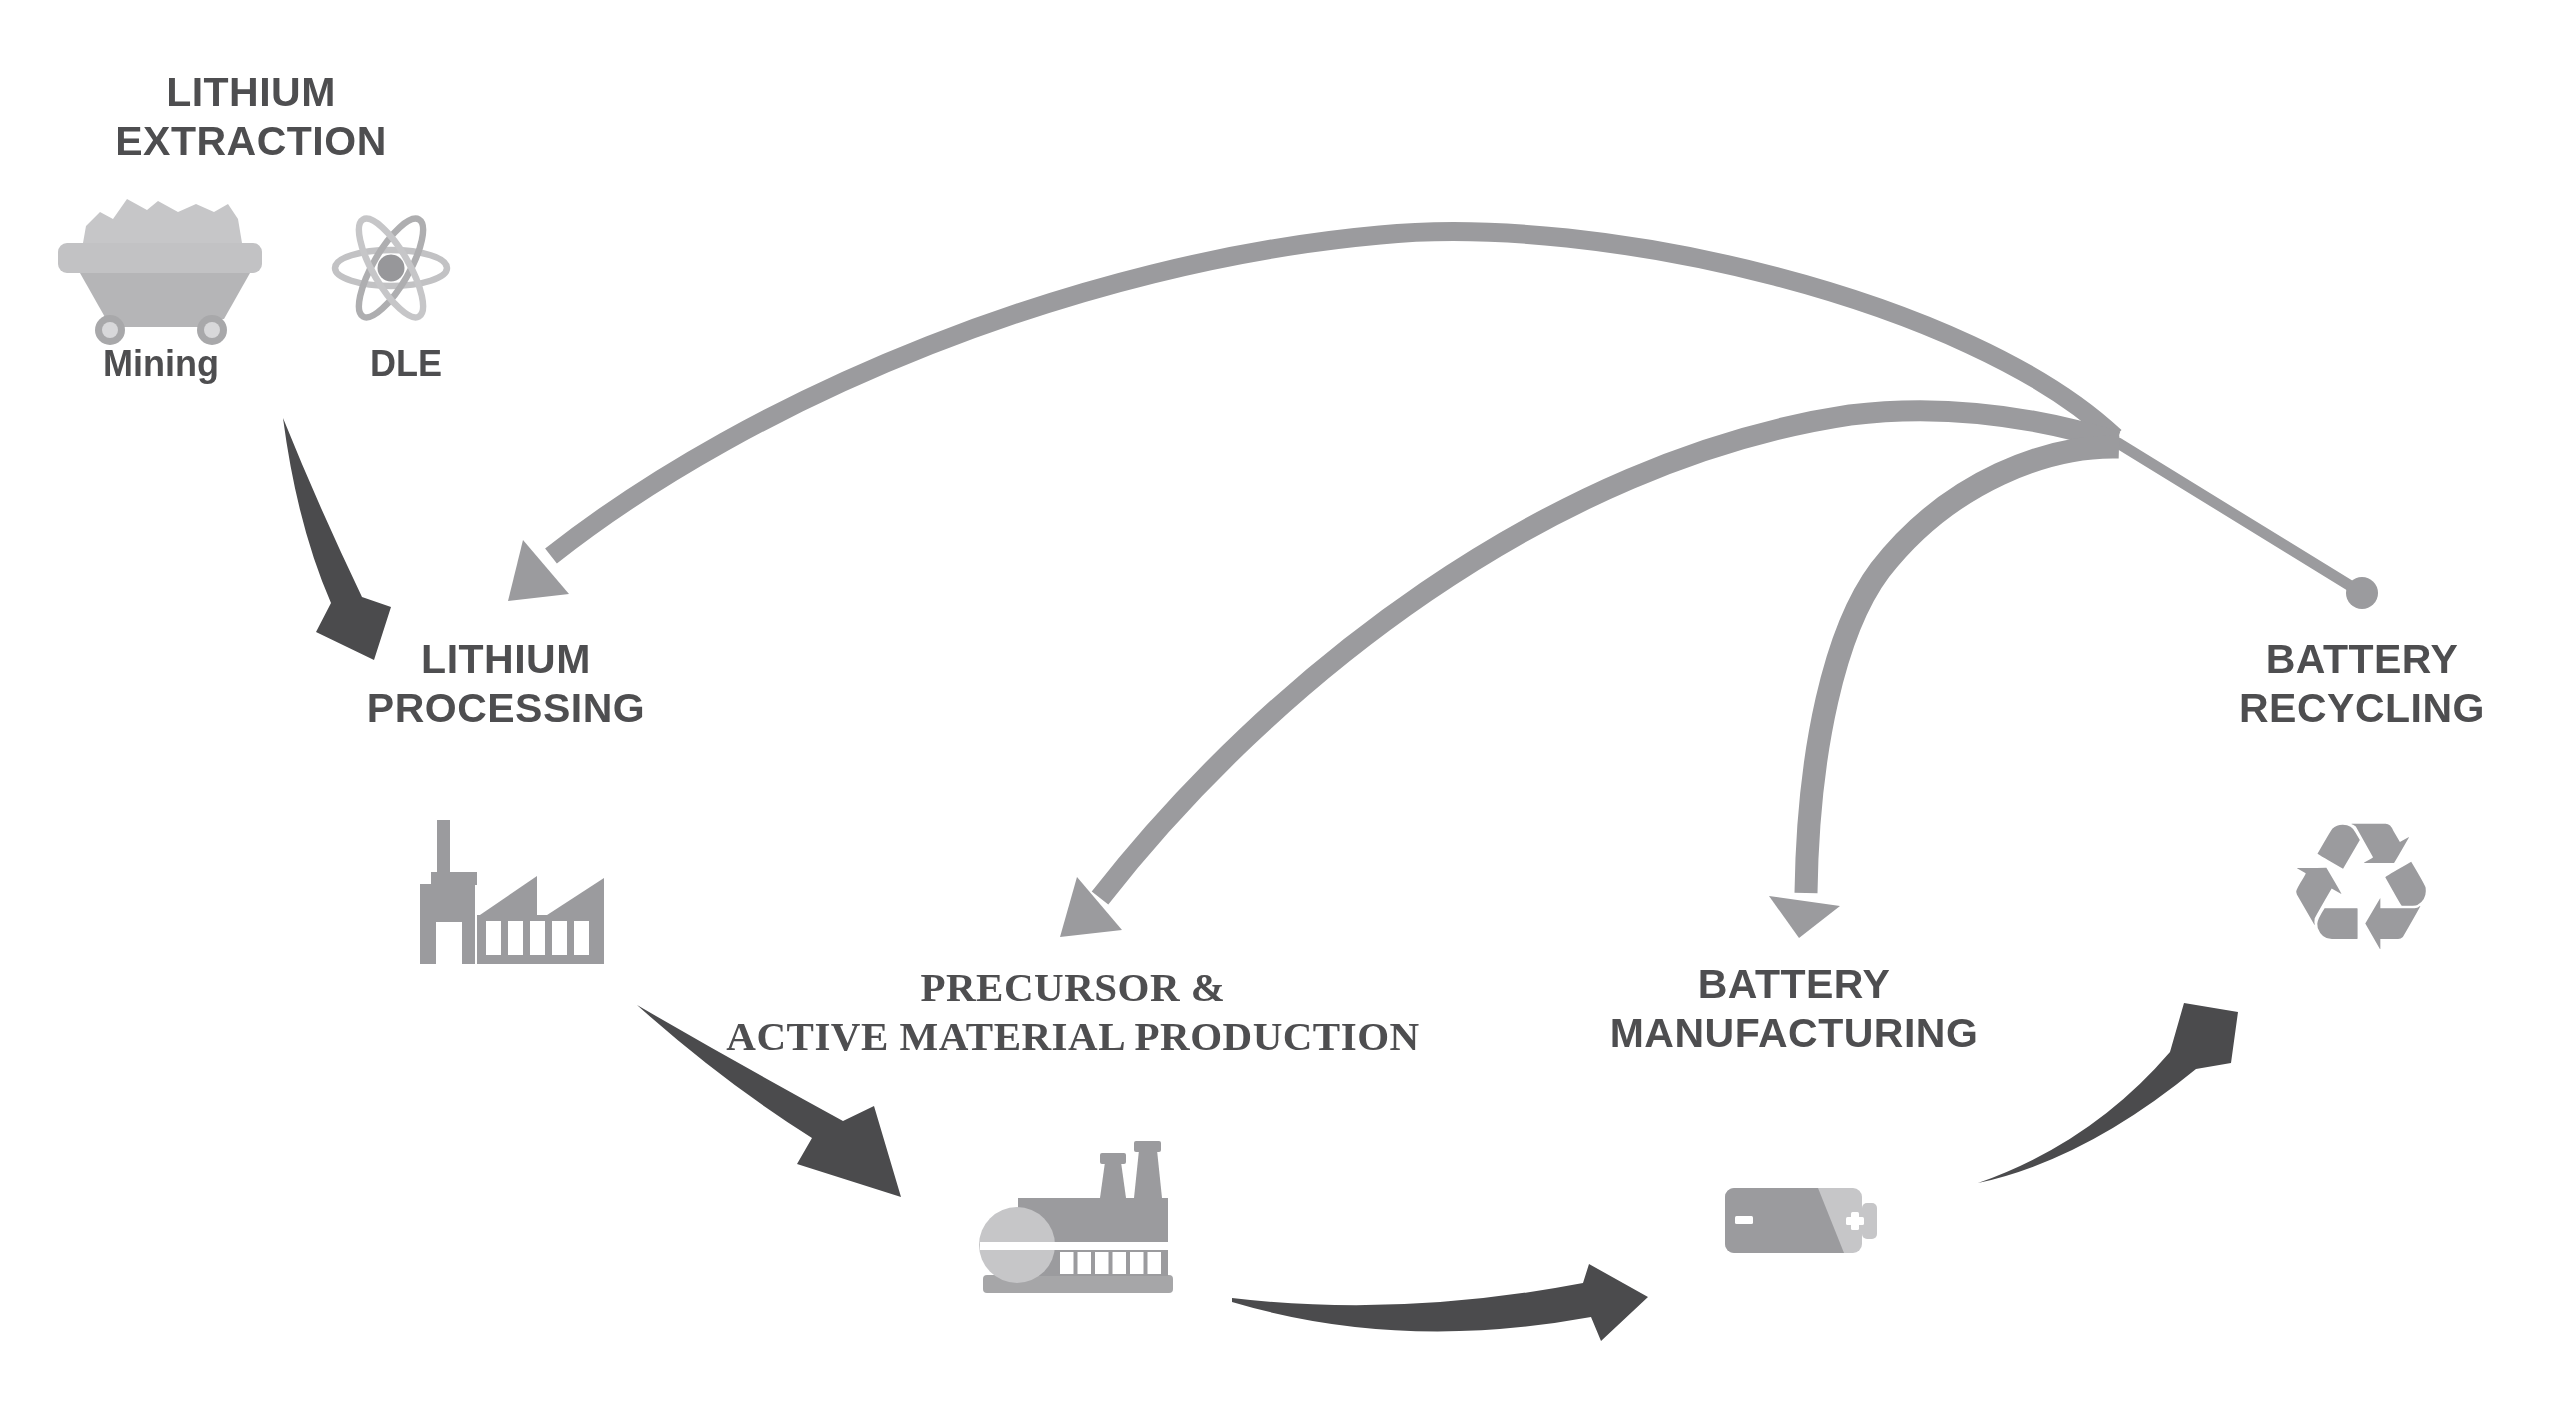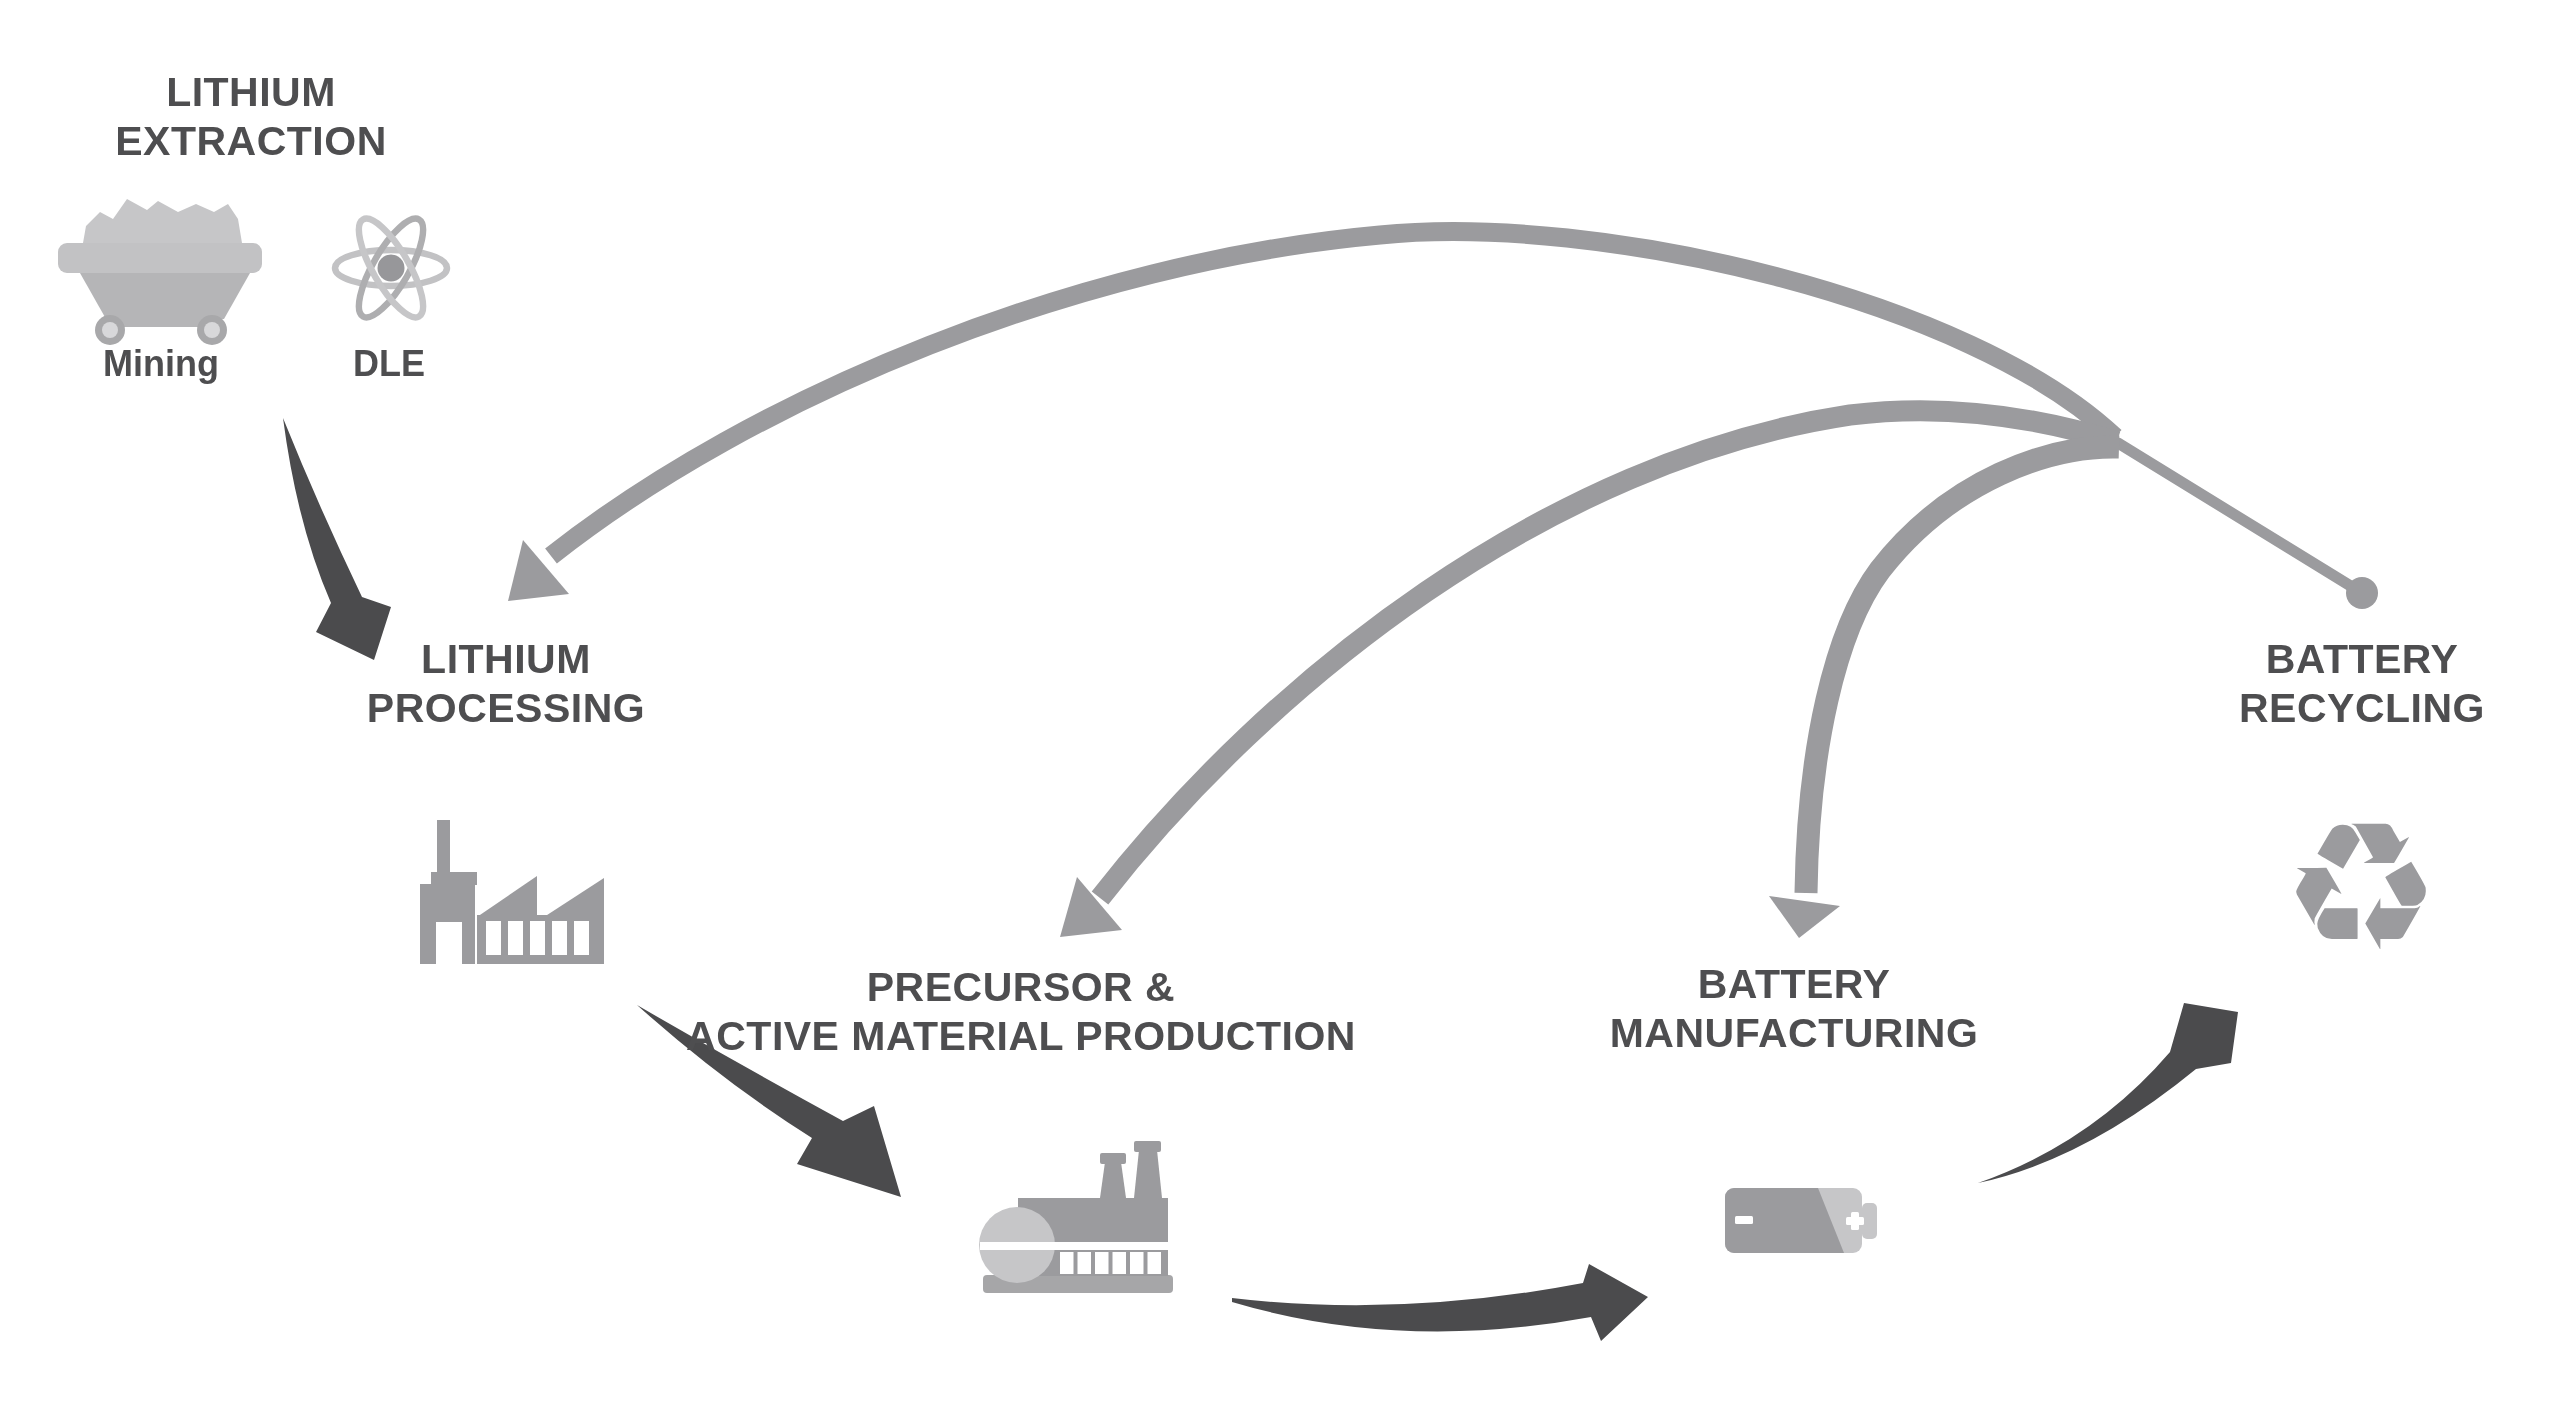--- a/index.html
+++ b/index.html
@@ -143,28 +143,28 @@
       </g>
     </g>
   </svg>
 
   <div class="node-label" style="left:251px; top:68px;">LITHIUM
 EXTRACTION</div>
 
   <div class="node-label" style="left:506px; top:635px;">LITHIUM
 PROCESSING</div>
 
-  <div class="node-label" style="left:1021px; top:963px;">PRECURSOR &amp;
+  <div class="node-label" style="left:1073px; top:963px;font-family:Liberation Serif, serif;">PRECURSOR &amp;
 ACTIVE MATERIAL PRODUCTION</div>
 
   <div class="node-label" style="left:1794px; top:960px;">BATTERY
 MANUFACTURING</div>
 
   <div class="node-label" style="left:2362px; top:635px;">BATTERY
 RECYCLING</div>
 
   <div class="sub-label" style="left:161px; top:344px;">Mining</div>
 
-  <div class="sub-label" style="left:389px; top:344px;">DLE</div>
+  <div class="sub-label" style="left:406px; top:344px;">DLE</div>
 
   <div class="recycle-glyph">♻</div>
 
 </div>
 
 </body></html>

